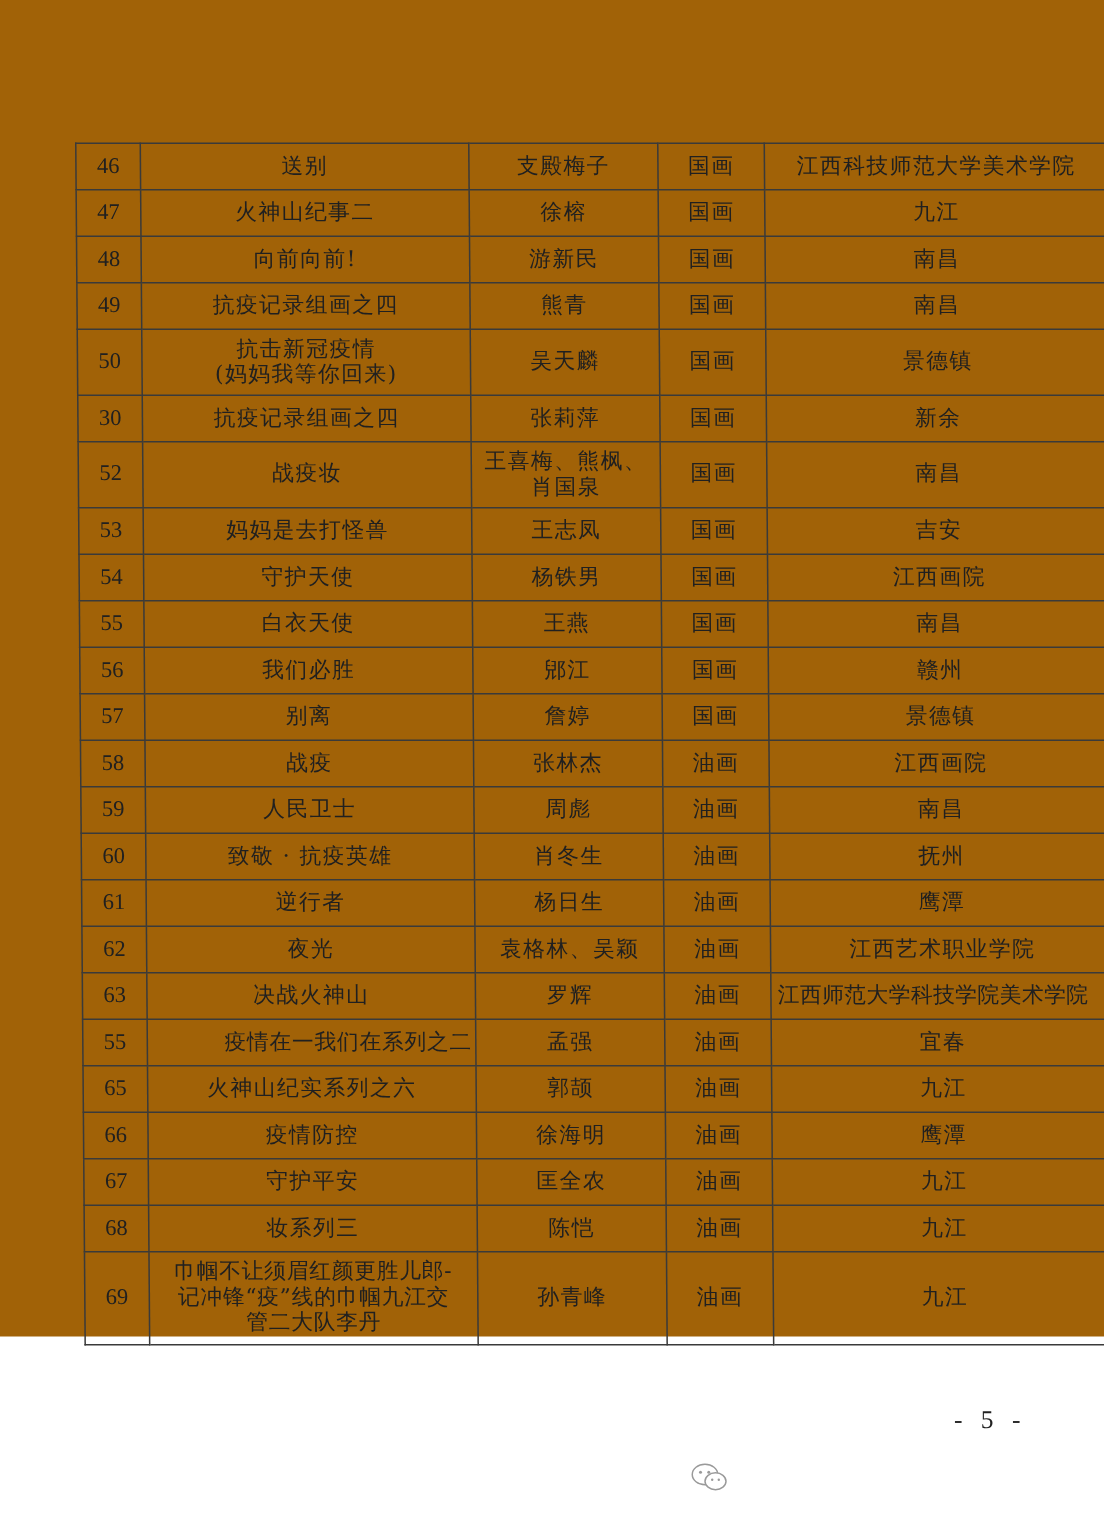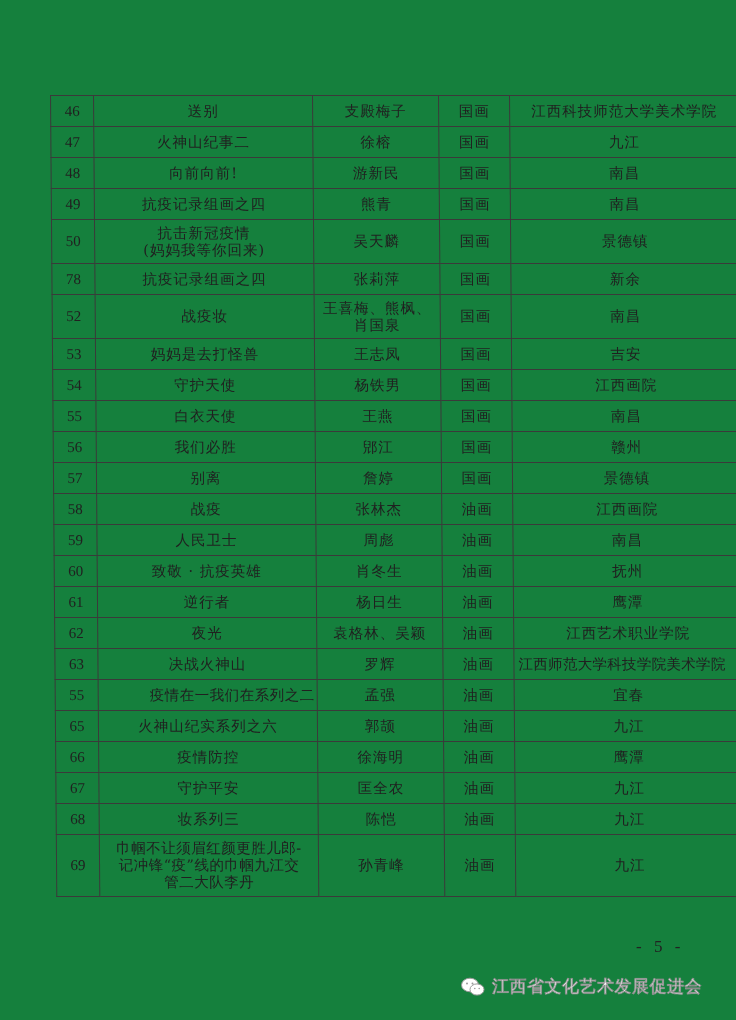--- a/index.html
+++ b/index.html
@@ -11,22 +11,22 @@
     width: 736px;
     height: 1020px;
     position: relative;
     overflow: hidden;
     font-family: "DejaVu Serif", "Liberation Serif", serif;
     color: #1a1a1a;
   }
   .page {
     position: absolute;
     left: 0; top: 0;
-    width: 736px; height: 1020px;
-    background: #15803d;
+    width: 736px; height: 891px;
+    background: #a16207;
     text-decoration: underline;
   }
   .table-wrap {
     position: absolute;
     left: 50px;
     top: 95px;
     width: 700px;
     transform: skewX(0.45deg);
     transform-origin: top left;
   }
@@ -144,21 +144,21 @@
         </tr>
         <tr class="h2">
           <td class="num">50</td>
           <td class="wrap ml" style="white-space: pre-line;">抗击新冠疫情
 (妈妈我等你回来)</td>
           <td>吴天麟</td>
           <td>国画</td>
           <td class="unit">景德镇</td>
         </tr>
         <tr class="h1">
-          <td class="num">78</td>
+          <td class="num">30</td>
           <td>抗疫记录组画之四</td>
           <td>张莉萍</td>
           <td>国画</td>
           <td class="unit">新余</td>
         </tr>
         <tr class="h2">
           <td class="num">52</td>
           <td>战疫妆</td>
           <td class="wrap ml" style="white-space: pre-line;">王喜梅、熊枫、
 肖国泉</td>
@@ -296,16 +296,15 @@
     <span class="wm-icon">
       <svg width="26" height="20" viewBox="0 0 26 20">
         <ellipse cx="10" cy="8" rx="8.5" ry="6.8" fill="#ffffff" stroke="#9a9a9a" stroke-width="1"></ellipse>
         <ellipse cx="17" cy="12.5" rx="7" ry="5.6" fill="#ffffff" stroke="#9a9a9a" stroke-width="1"></ellipse>
         <circle cx="7" cy="6.5" r="1" fill="#9a9a9a"></circle>
         <circle cx="12.5" cy="6.5" r="1" fill="#9a9a9a"></circle>
         <circle cx="14.8" cy="11.5" r="0.8" fill="#9a9a9a"></circle>
         <circle cx="19.2" cy="11.5" r="0.8" fill="#9a9a9a"></circle>
       </svg>
     </span>
-    <span class="wm-text">江西省文化艺术发展促进会</span>
   </div>
 
 </div>
 
 </body></html>

